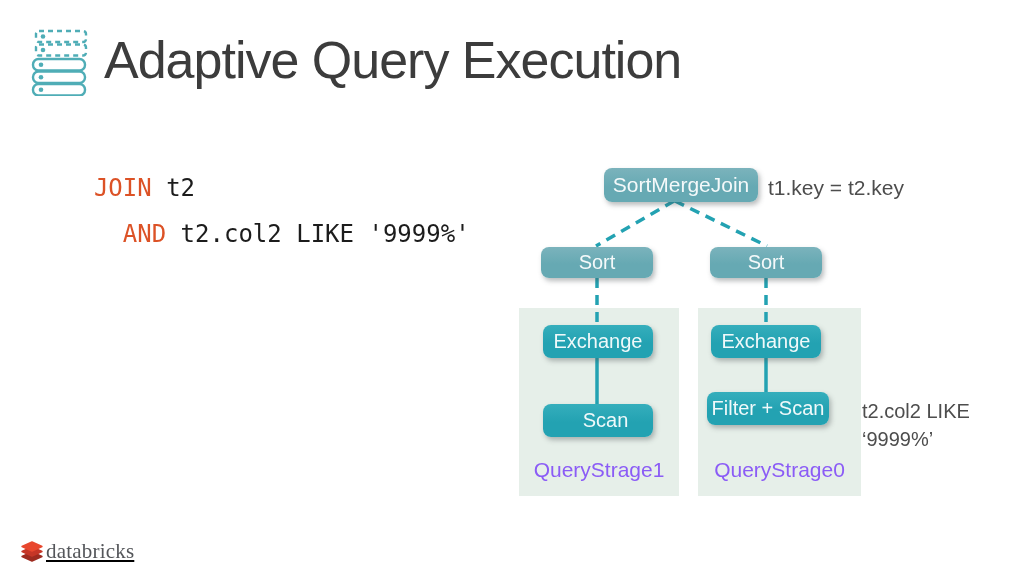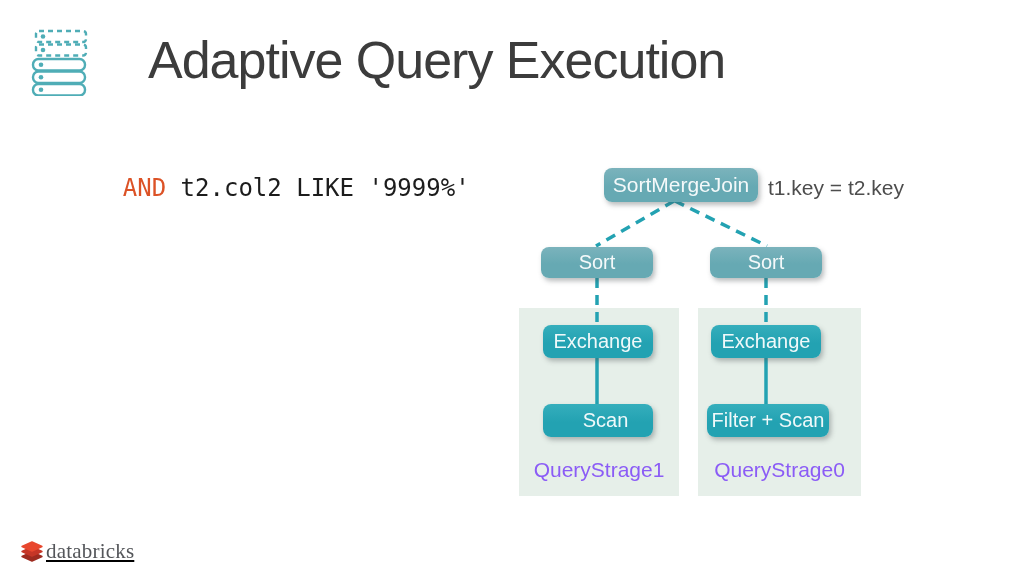--- a/index.html
+++ b/index.html
@@ -13,21 +13,20 @@
     font-family: "Liberation Sans", sans-serif;
     margin: 0 auto;
   }
   
   .title-icon { position: absolute; left: 28px; top: 28px; width: 66px; height: 68px; }
   .page-title {
     position: absolute; left: 104px; top: 30px;
     font-size: 52px; font-weight: 400; letter-spacing: -1px;
     color: var(--title-gray, #3c3c3c);
     white-space: nowrap;
-    margin-left: 44px;
   }
   
   .sql-block {
     position: absolute; left: 65px; top: 165px;
     font-family: "DejaVu Sans Mono", "Liberation Mono", monospace;
     font-size: 24px; line-height: 46px;
     color: var(--code-dark, #1c1c1c);
   }
   .sql-line span { white-space: pre; }
   .sql-kw { color: var(--keyword-orange, #dc5226); }
@@ -63,21 +62,21 @@
   }
   .node-solid {
     background: linear-gradient(180deg, #35aebc 0%, var(--accent-teal-dark, #23a2b2) 55%);
   }
   .node-smj        { left: 604px; top: 168px; width: 154px; height: 34px; font-size: 21px; }
   .node-sort-left  { left: 541px; top: 247px; width: 112px; height: 31px; }
   .node-sort-right { left: 710px; top: 247px; width: 112px; height: 31px; }
   .node-exch-left  { left: 543px; top: 325px; width: 110px; height: 33px; }
   .node-exch-right { left: 711px; top: 325px; width: 110px; height: 33px; }
   .node-scan-left  { left: 543px; top: 404px; width: 110px; height: 33px; padding-left: 15px; }
-  .node-scan-right { left: 707px; top: 404px; width: 122px; height: 33px; }
+  .node-scan-right { left: 707px; top: 392px; width: 122px; height: 33px; }
   .annotation {
     position: absolute; z-index: 3;
     color: var(--annotation-gray, #4d4d4d);
     font-size: 21px; line-height: 28px;
     white-space: nowrap;
   }
   .annotation-root   { left: 768px; top: 174px; }
   .annotation-filter { left: 862px; top: 397px; font-size: 20px; }
   
   .footer-logo { position: absolute; left: 20px; top: 539px; display: flex; align-items: center; text-decoration: underline; }
@@ -105,20 +104,21 @@
       <circle cx="15" cy="8.5" r="2.3"></circle>
       <circle cx="15" cy="22" r="2.3"></circle>
       <circle cx="13" cy="36.7" r="2.3"></circle>
       <circle cx="13" cy="49.2" r="2.3"></circle>
       <circle cx="13" cy="61.7" r="2.3"></circle>
     </g>
   </svg>
   <div class="page-title">Adaptive Query Execution</div>
 
   <div class="sql-block">
+    <div class="sql-line"><span>  </span><span class="sql-kw">JOIN</span><span> t2</span></div>
     <div class="sql-line"><span>    </span><span class="sql-kw">AND</span><span> t2.col2 LIKE '9999%'</span></div>
   </div>
 
   <div class="stage stage-left">
     <div class="stage-label">QueryStrage1</div>
   </div>
   <div class="stage stage-right">
     <div class="stage-label">QueryStrage0</div>
   </div>
 
@@ -133,20 +133,24 @@
 
   <div class="node node-muted node-smj">SortMergeJoin</div>
   <div class="node node-muted node-sort-left">Sort</div>
   <div class="node node-muted node-sort-right">Sort</div>
   <div class="node node-solid node-exch-left">Exchange</div>
   <div class="node node-solid node-exch-right">Exchange</div>
   <div class="node node-solid node-scan-left">Scan</div>
   <div class="node node-solid node-scan-right">Filter + Scan</div>
 
   <div class="annotation annotation-root">t1.key = t2.key</div>
+  <div class="annotation annotation-filter">
+    <div>t2.col2 LIKE</div>
+    <div>‘9999%’</div>
+  </div>
 
   <div class="footer-logo">
     <svg class="logo-mark" viewBox="0 0 24 22">
       <g stroke-linejoin="round" stroke-width="1.4">
         <path d="M12 11 L22 15.5 L12 20 L2 15.5 Z" fill="#9E2B20" stroke="#9E2B20"></path>
         <path d="M12 6 L22 10.5 L12 15 L2 10.5 Z" fill="#C63627" stroke="#C63627"></path>
         <path d="M12 1 L22 5.5 L12 10 L2 5.5 Z" fill="#E8472E" stroke="#E8472E"></path>
       </g>
     </svg>
     <span class="logo-text">databricks</span>

